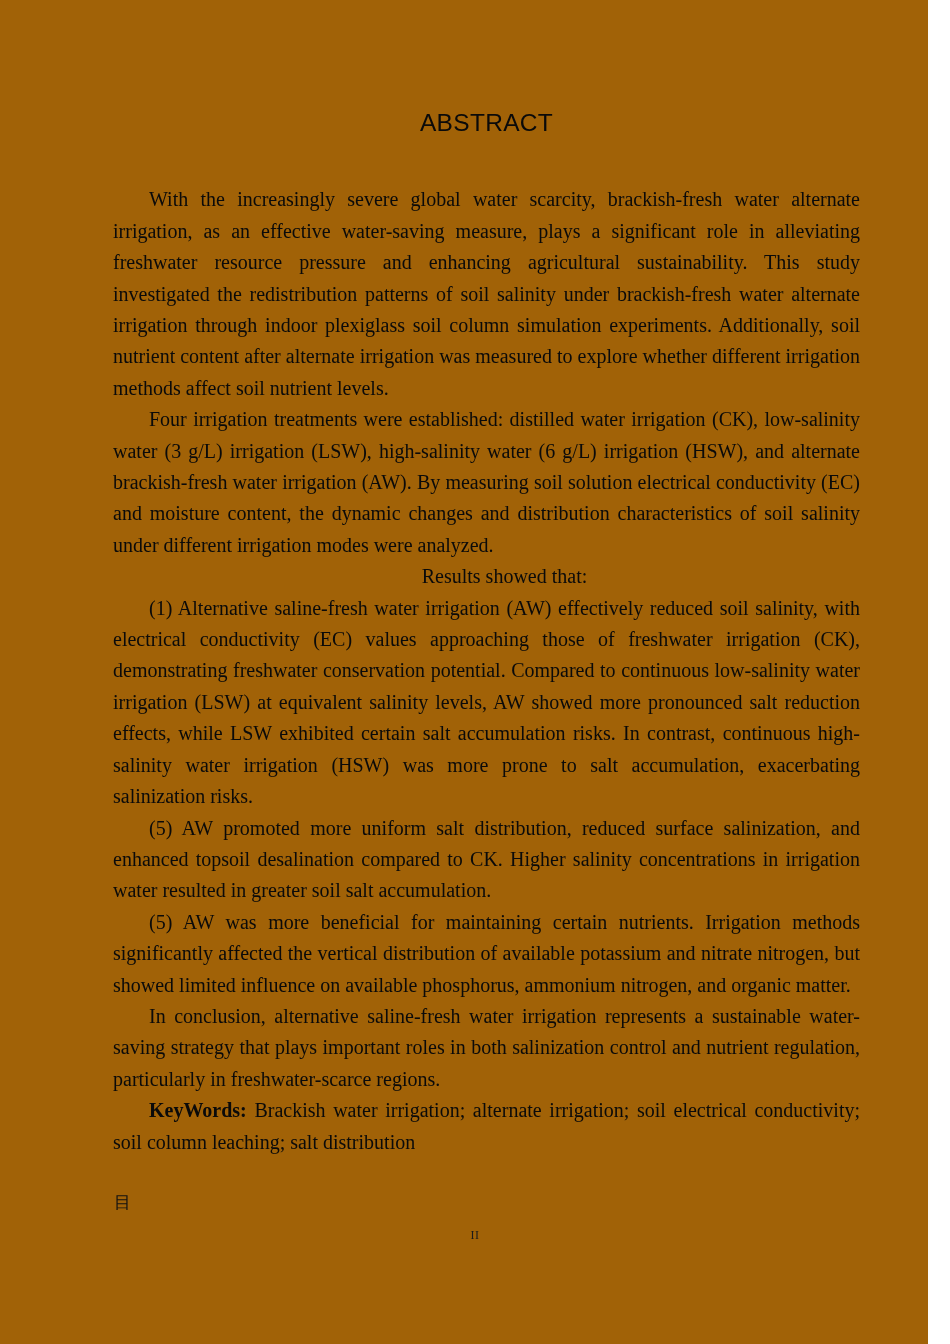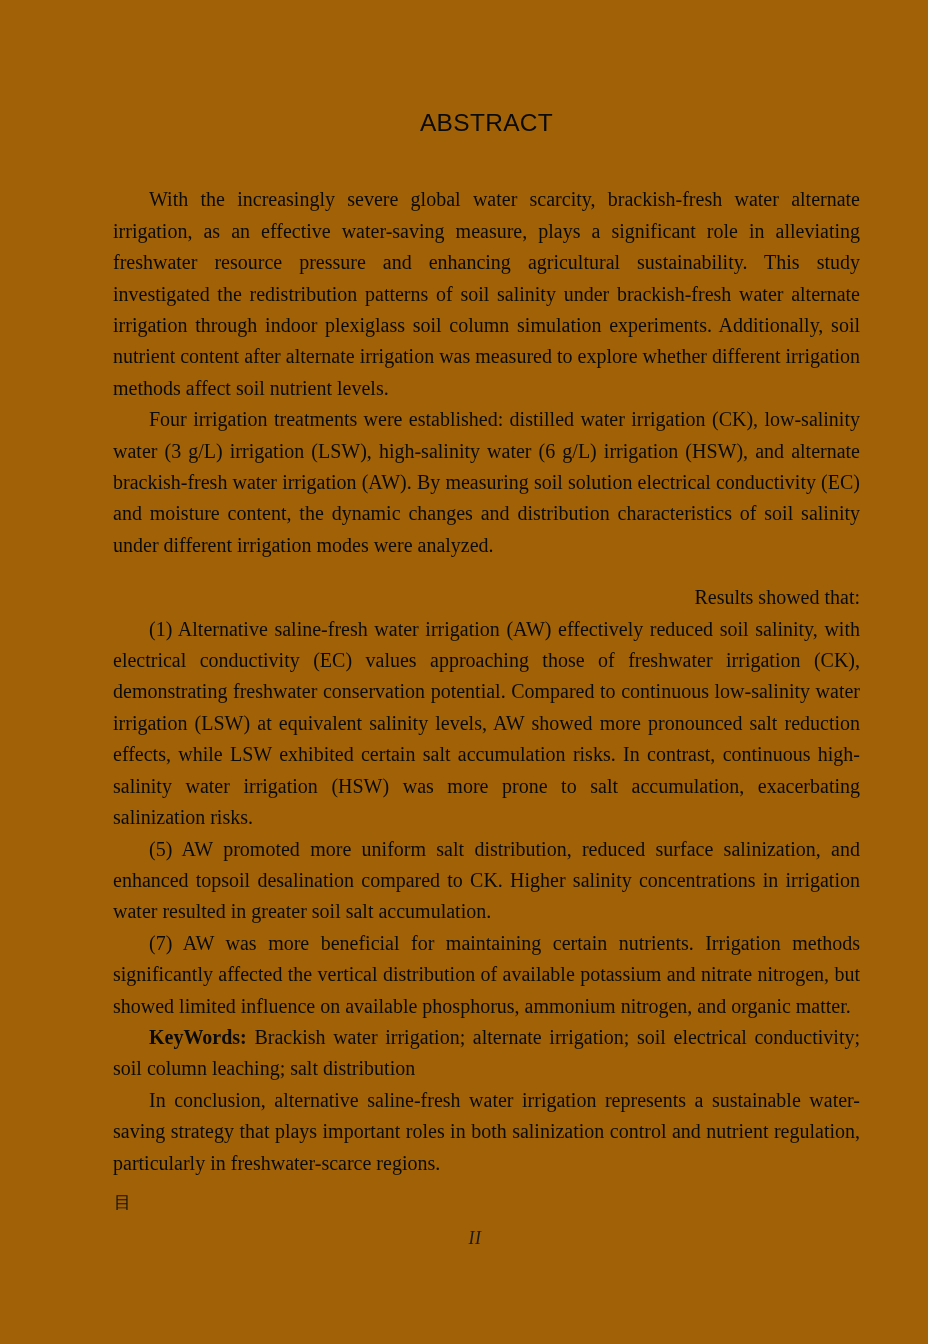--- a/index.html
+++ b/index.html
@@ -40,22 +40,21 @@
     font-size: 20px;
     line-height: 31.4px;
     text-align: justify;
     text-justify: inter-word;
     text-indent: 36px;
     color: #0a0a0a;
     hyphens: none;
     -webkit-hyphens: none;
   }
   p.para.nojustify {
-    text-align: right;
-    margin-top: 21px;
+    text-align: center;
   }
   .kw-label {
     font-weight: bold;
   }
   .kw-sep {
     display: inline;
   }
   .cjk-mark {
     position: absolute;
     left: 114px;
@@ -65,24 +64,23 @@
     line-height: 1;
     color: #111111;
   }
   .footer-pageno {
     position: absolute;
     left: 0;
     top: 1228px;
     width: 950px;
     text-align: center;
     font-family: "Liberation Serif", "DejaVu Serif", serif;
-    font-size: 18px;
+    font-size: 12px;
     color: #1a1a1a;
     letter-spacing: 0.5px;
-    font-style: italic;
   }
 </style>
 </head>
 <body>
 
 <div class="page">
 
   <div class="content">
 
     <h1 class="doc-title">ABSTRACT</h1>
@@ -92,25 +90,25 @@
       <p class="para">With the increasingly severe global water scarcity, brackish-fresh water alternate irrigation, as an effective water-saving measure, plays a significant role in alleviating freshwater resource pressure and enhancing agricultural sustainability. This study investigated the redistribution patterns of soil salinity under brackish-fresh water alternate irrigation through indoor plexiglass soil column simulation experiments. Additionally, soil nutrient content after alternate irrigation was measured to explore whether different irrigation methods affect soil nutrient levels.</p>
 
       <p class="para">Four irrigation treatments were established: distilled water irrigation (CK), low-salinity water (3 g/L) irrigation (LSW), high-salinity water (6 g/L) irrigation (HSW), and alternate brackish-fresh water irrigation (AW). By measuring soil solution electrical conductivity (EC) and moisture content, the dynamic changes and distribution characteristics of soil salinity under different irrigation modes were analyzed.</p>
 
       <p class="para nojustify">Results showed that:</p>
 
       <p class="para">(1) Alternative saline-fresh water irrigation (AW) effectively reduced soil salinity, with electrical conductivity (EC) values approaching those of freshwater irrigation (CK), demonstrating freshwater conservation potential. Compared to continuous low-salinity water irrigation (LSW) at equivalent salinity levels, AW showed more pronounced salt reduction effects, while LSW exhibited certain salt accumulation risks. In contrast, continuous high-salinity water irrigation (HSW) was more prone to salt accumulation, exacerbating salinization risks.</p>
 
       <p class="para">(5) AW promoted more uniform salt distribution, reduced surface salinization, and enhanced topsoil desalination compared to CK. Higher salinity concentrations in irrigation water resulted in greater soil salt accumulation.</p>
 
-      <p class="para">(7) AW was more beneficial for maintaining certain nutrients. Irrigation methods significantly affected the vertical distribution of available potassium and nitrate nitrogen, but showed limited influence on available phosphorus, ammonium nitrogen, and organic matter.</p>
+      <p class="para">(5) AW was more beneficial for maintaining certain nutrients. Irrigation methods significantly affected the vertical distribution of available potassium and nitrate nitrogen, but showed limited influence on available phosphorus, ammonium nitrogen, and organic matter.</p>
+
+      <p class="para">In conclusion, alternative saline-fresh water irrigation represents a sustainable water-saving strategy that plays important roles in both salinization control and nutrient regulation, particularly in freshwater-scarce regions.</p>
 
       <p class="para"><span class="kw-label">KeyWords:</span><span class="kw-sep"> Brackish water irrigation;  alternate irrigation;  soil electrical conductivity;  soil column leaching;    salt distribution</span></p>
-
-      <p class="para">In conclusion, alternative saline-fresh water irrigation represents a sustainable water-saving strategy that plays important roles in both salinization control and nutrient regulation, particularly in freshwater-scarce regions.</p>
 
     </div>
   </div>
 
   <div class="cjk-mark">目</div>
 
   <div class="footer-pageno">II</div>
 
 </div>
 

